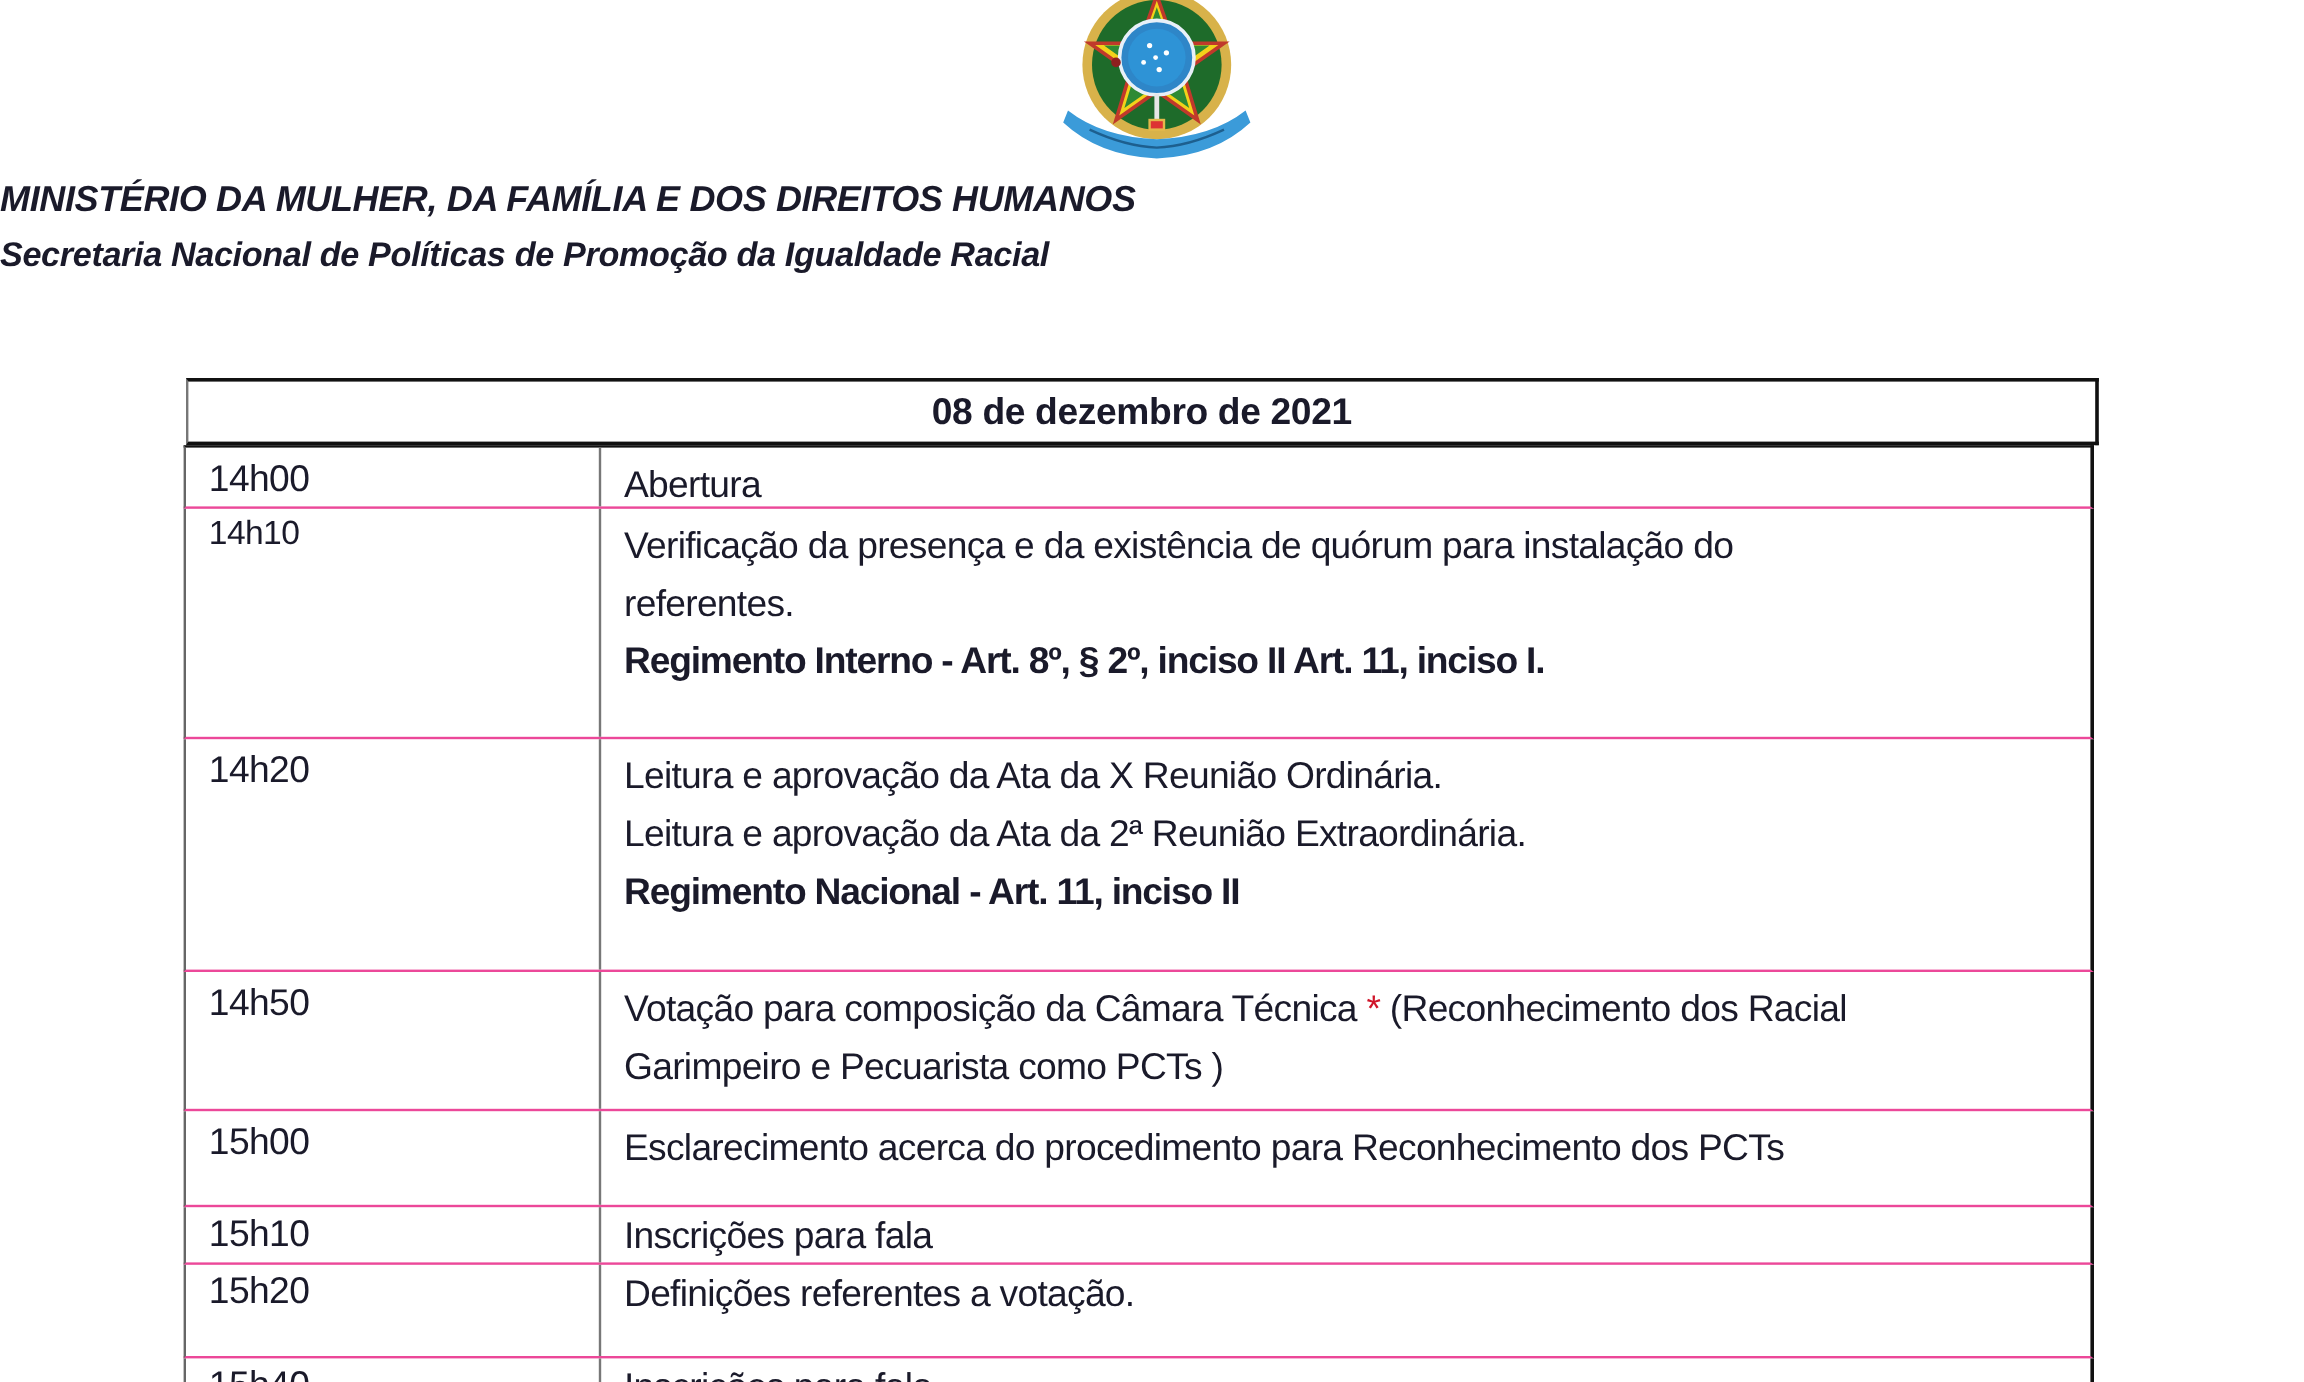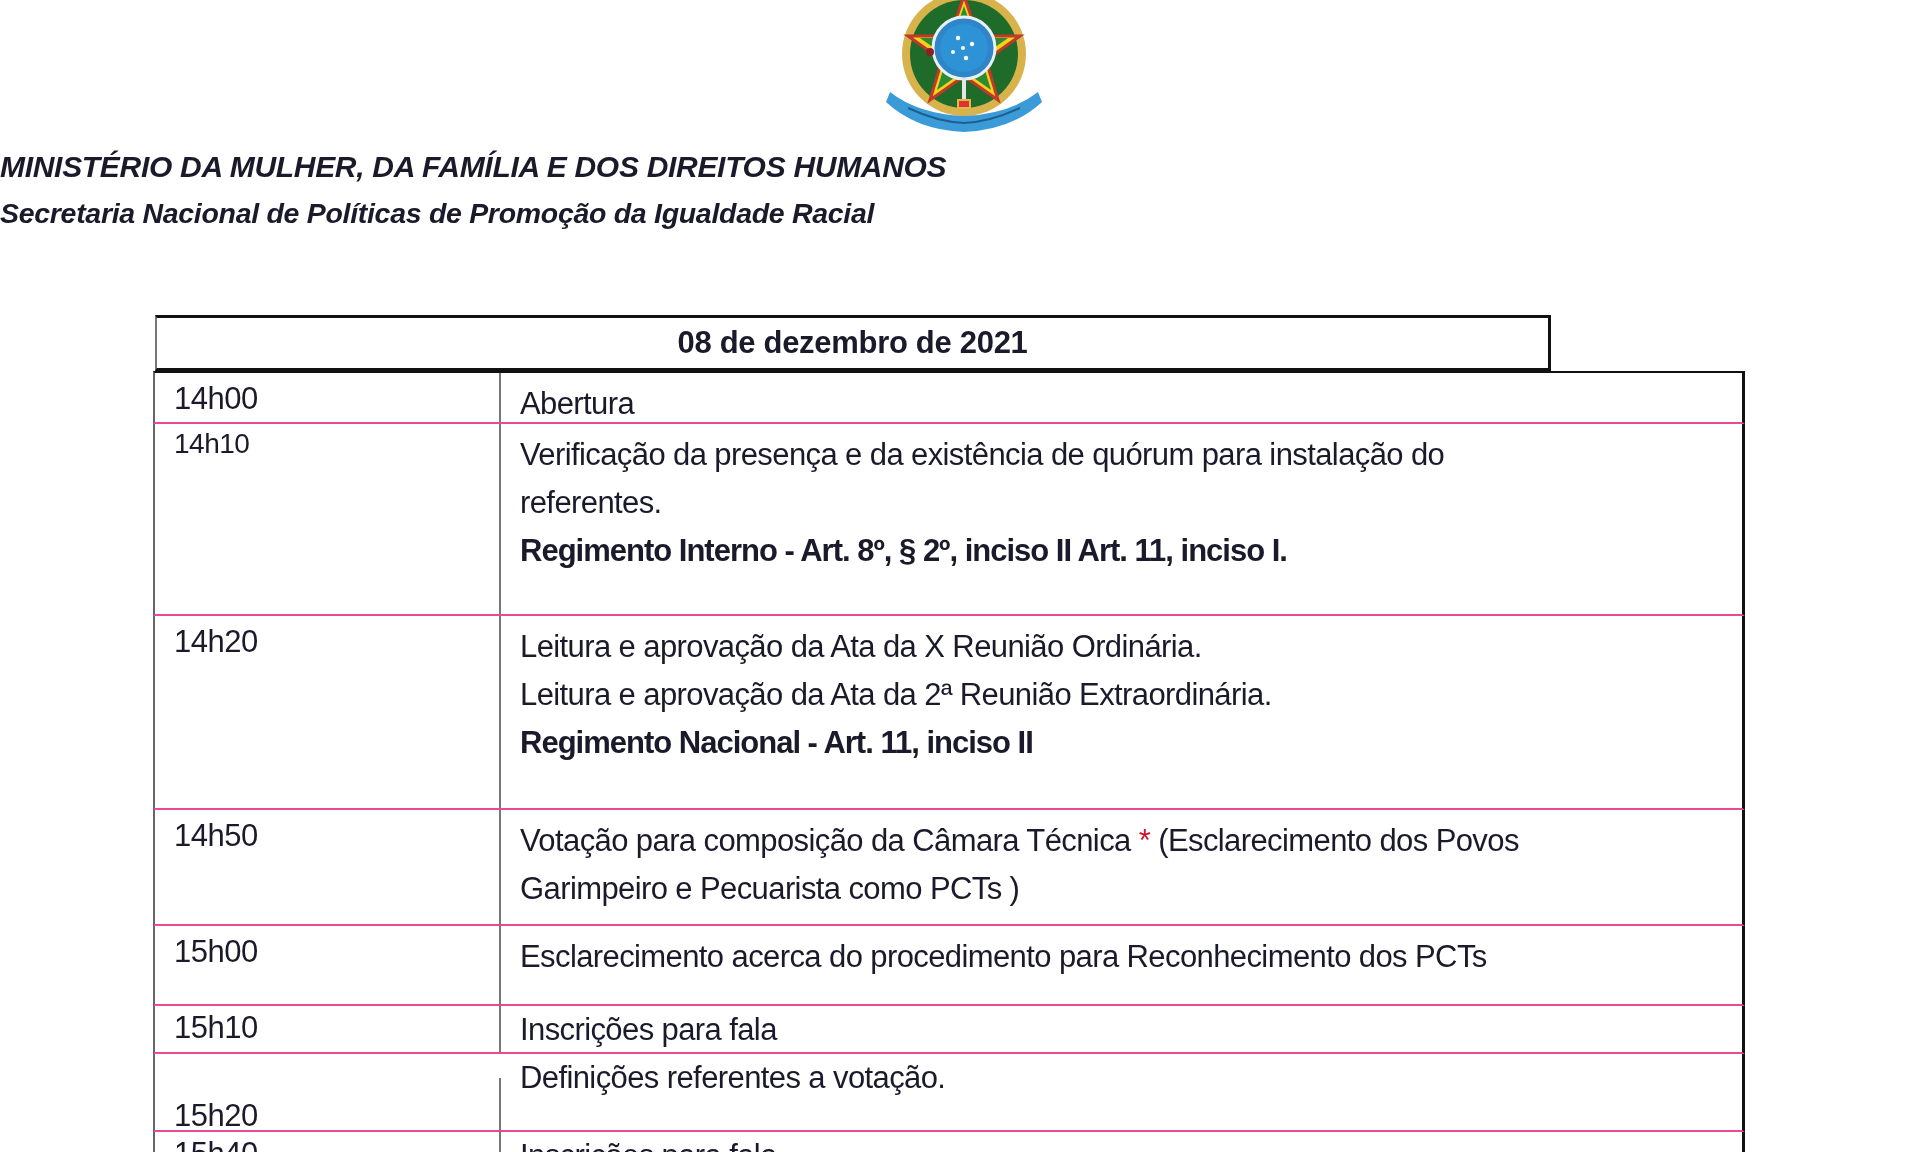--- a/index.html
+++ b/index.html
@@ -7,21 +7,21 @@
     width: 1920px; height: 1152px; overflow: hidden; background: #ffffff;
     position: relative; color: #1a1a2a;
     font-family: "Liberation Sans", "DejaVu Sans", sans-serif;
   }
   .emblem { position: absolute; left: 878px; top: -8px; width: 172px; height: 150px; }
   .heading { position: absolute; left: 0; width: 1920px; text-align: left; font-weight: bold; letter-spacing: -0.3px; font-style: italic; }
   .heading.h1 { top: 150px; font-size: 30px; }
   .heading.h2 { top: 197px; font-size: 28.5px; }
 
   .date-header {
-    position: absolute; left: 155px; top: 315px; width: 1396px; height: 56px;
+    position: absolute; left: 155px; top: 315px; width: 1594px; height: 56px;
     border: 3px solid #111; box-sizing: border-box;
     border-left: 2px solid #777;
     display: flex; align-items: center; justify-content: center;
     font-size: 31px; font-weight: bold; letter-spacing: -0.3px;
   }
   .agenda { position: absolute; left: 153px; top: 371px; width: 1592px; }
   .row {
     position: relative; box-sizing: border-box;
     border-left: 2px solid #666; border-right: 3px solid #111;
     border-bottom: 2px solid #ec4899;
@@ -97,41 +97,41 @@
     <div class="desc">
       <span class="line">Leitura e aprovação da Ata da X Reunião Ordinária.</span>
       <span class="line">Leitura e aprovação da Ata da 2ª Reunião Extraordinária.</span>
       <span class="line bold">Regimento Nacional - Art. 11, inciso II</span>
     </div>
   </div>
 
   <div class="row" style="height:116px;">
     <div class="time">14h50</div>
     <div class="desc">
-      <span class="line"><span>Votação para composição da Câmara Técnica</span> <span class="asterisk">*</span><span> (Esclarecimento dos Povos</span></span>
+      <span class="line"><span>Votação para composição da Câmara Técnica</span> <span class="asterisk">*</span><span> (Reconhecimento dos Racial</span></span>
       <span class="line">Garimpeiro e Pecuarista como PCTs )</span>
     </div>
   </div>
 
   <div class="row" style="height:80px;">
     <div class="time">15h00</div>
     <div class="desc">
       <span class="line">Esclarecimento acerca do procedimento para Reconhecimento dos PCTs</span>
     </div>
   </div>
 
   <div class="row" style="height:48px;">
     <div class="time" style="padding-top:4px;">15h10</div>
     <div class="desc" style="padding-top:0;">
       <span class="line">Inscrições para fala</span>
     </div>
   </div>
 
   <div class="row" style="height:78px;">
-    <div class="time" style="padding-top:20px;margin-top:24px;">15h20</div>
+    <div class="time" style="padding-top:4px;">15h20</div>
     <div class="desc" style="padding-top:0;">
       <span class="line">Definições referentes a votação.</span>
     </div>
   </div>
 
   <div class="row" style="height:60px; border-bottom:none;">
     <div class="time" style="padding-top:4px;">15h40</div>
     <div class="desc" style="padding-top:0;">
       <span class="line">Inscrições para fala</span>
     </div>

